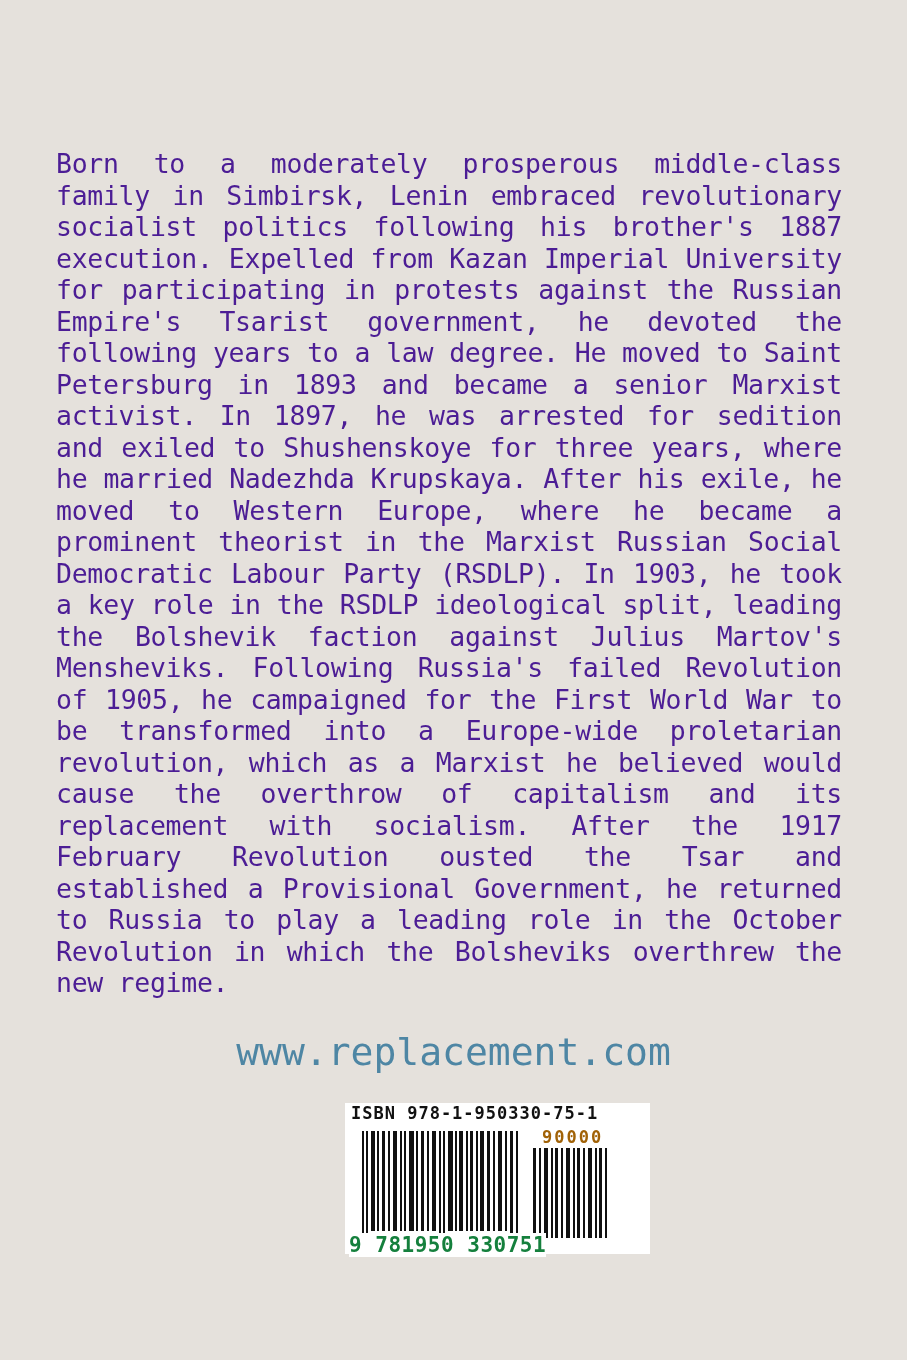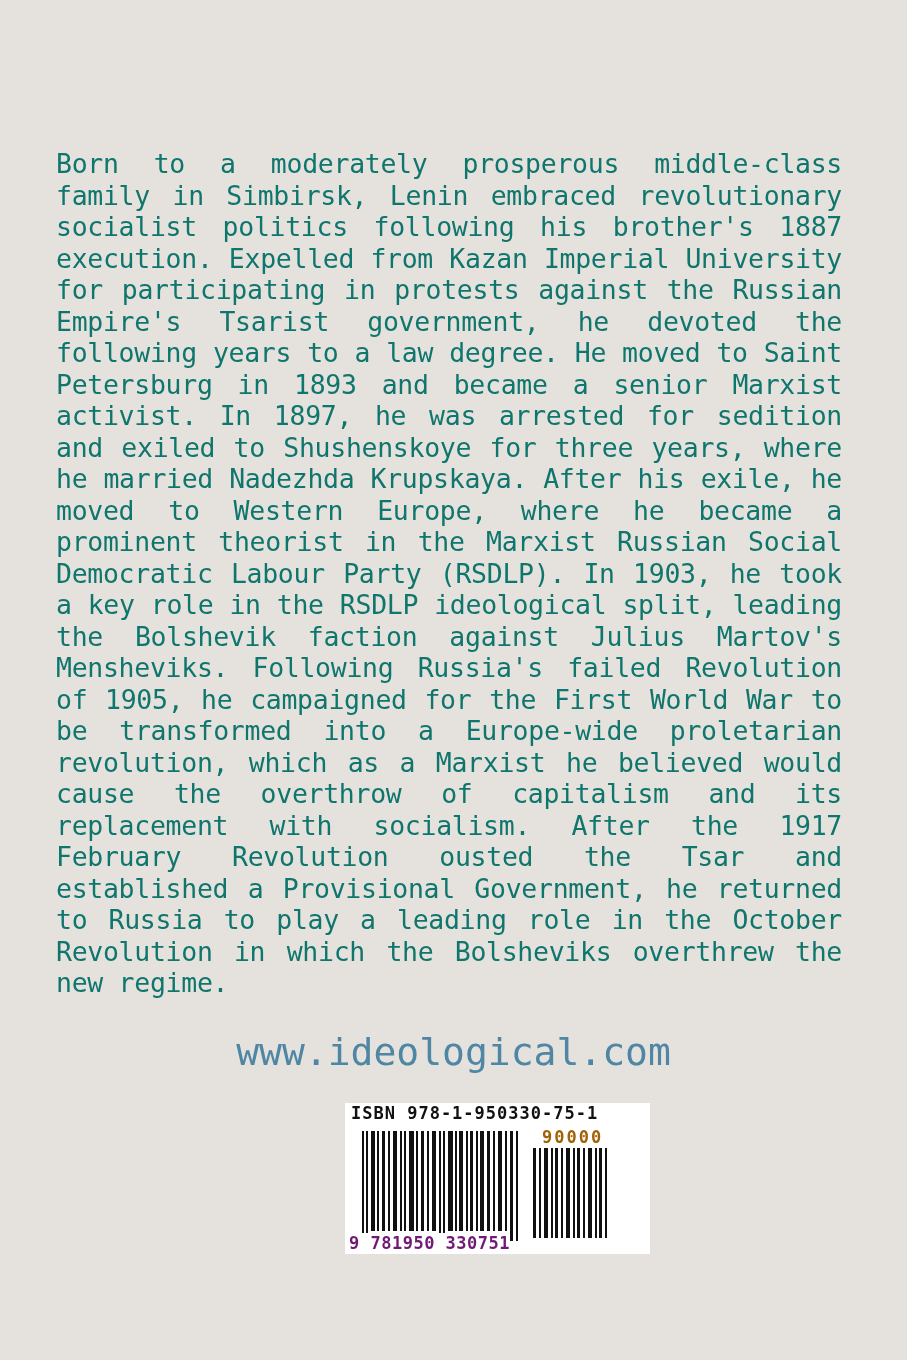--- a/index.html
+++ b/index.html
@@ -2,46 +2,46 @@
 <html><head>
 <meta charset="utf-8">
 <style>
   html, body { margin:0; padding:0; }
   body {
     width:907px; height:1360px; background:#e5e1dc; position:relative; overflow:hidden;
     font-family:"DejaVu Sans Mono","Liberation Mono",monospace;
   }
   .blurb {
     position:absolute; left:56px; top:148px; width:786px;
-    font-size:26.5px; line-height:31.5px; color:#0f766e;
+    font-size:26.5px; line-height:31.5px; color:#4c1d95;
     text-align:justify; letter-spacing:-0.3px;
   }
   .site {
     position:absolute; left:0; top:1030px; width:907px; text-align:center;
     font-size:38px; color:#4e86a4; letter-spacing:0px;
   }
   .barcode {
     position:absolute; left:345px; top:1103px; width:305px; height:151px;
     background:#ffffff;
   }
   .isbn {
     position:absolute; left:6px; top:0px; font-size:17px; font-weight:bold; color:#111;
     letter-spacing:1px;
   }
   .bars-main { position:absolute; left:17px; top:28px; height:110px; width:160px; }
   .bars-add { position:absolute; left:188px; top:45px; height:90px; width:75px; }
   .addon-num { position:absolute; left:197px; top:24px; font-size:17px; font-weight:bold; color:#a16207; letter-spacing:2px; }
-  .ean-num { position:absolute; left:4px; top:130px; font-size:17px; font-weight:bold; color:#701a75; letter-spacing:0.5px; background:#fff; }
+  .ean-num { position:absolute; left:4px; top:130px; font-size:21px; font-weight:bold; color:#15803d; letter-spacing:0.5px; background:#fff; }
 </style>
 </head>
 <body>
 
 <div class="blurb">Born to a moderately prosperous middle-class family in Simbirsk, Lenin embraced revolutionary socialist politics following his brother's 1887 execution. Expelled from Kazan Imperial University for participating in protests against the Russian Empire's Tsarist government, he devoted the following years to a law degree. He moved to Saint Petersburg in 1893 and became a senior Marxist activist. In 1897, he was arrested for sedition and exiled to Shushenskoye for three years, where he married Nadezhda Krupskaya. After his exile, he moved to Western Europe, where he became a prominent theorist in the Marxist Russian Social Democratic Labour Party (RSDLP). In 1903, he took a key role in the RSDLP ideological split, leading the Bolshevik faction against Julius Martov's Mensheviks. Following Russia's failed Revolution of 1905, he campaigned for the First World War to be transformed into a Europe-wide proletarian revolution, which as a Marxist he believed would cause the overthrow of capitalism and its replacement with socialism. After the 1917 February Revolution ousted the Tsar and established a Provisional Government, he returned to Russia to play a leading role in the October Revolution in which the Bolsheviks overthrew the new regime.</div>
 
-<div class="site">www.ideological.com</div>
+<div class="site">www.replacement.com</div>
 
 <div class="barcode">
   <div class="isbn">ISBN 978-1-950330-75-1</div>
   <svg class="bars-main" viewBox="0 0 160 110" preserveAspectRatio="none">
     <g fill="#111">
       <rect x="0" y="0" width="2" height="110"></rect>
         <rect x="4" y="0" width="2" height="110"></rect>
       <rect x="9" y="0" width="4" height="100"></rect>
         <rect x="15" y="0" width="2" height="100"></rect>
       <rect x="20" y="0" width="3" height="100"></rect>

